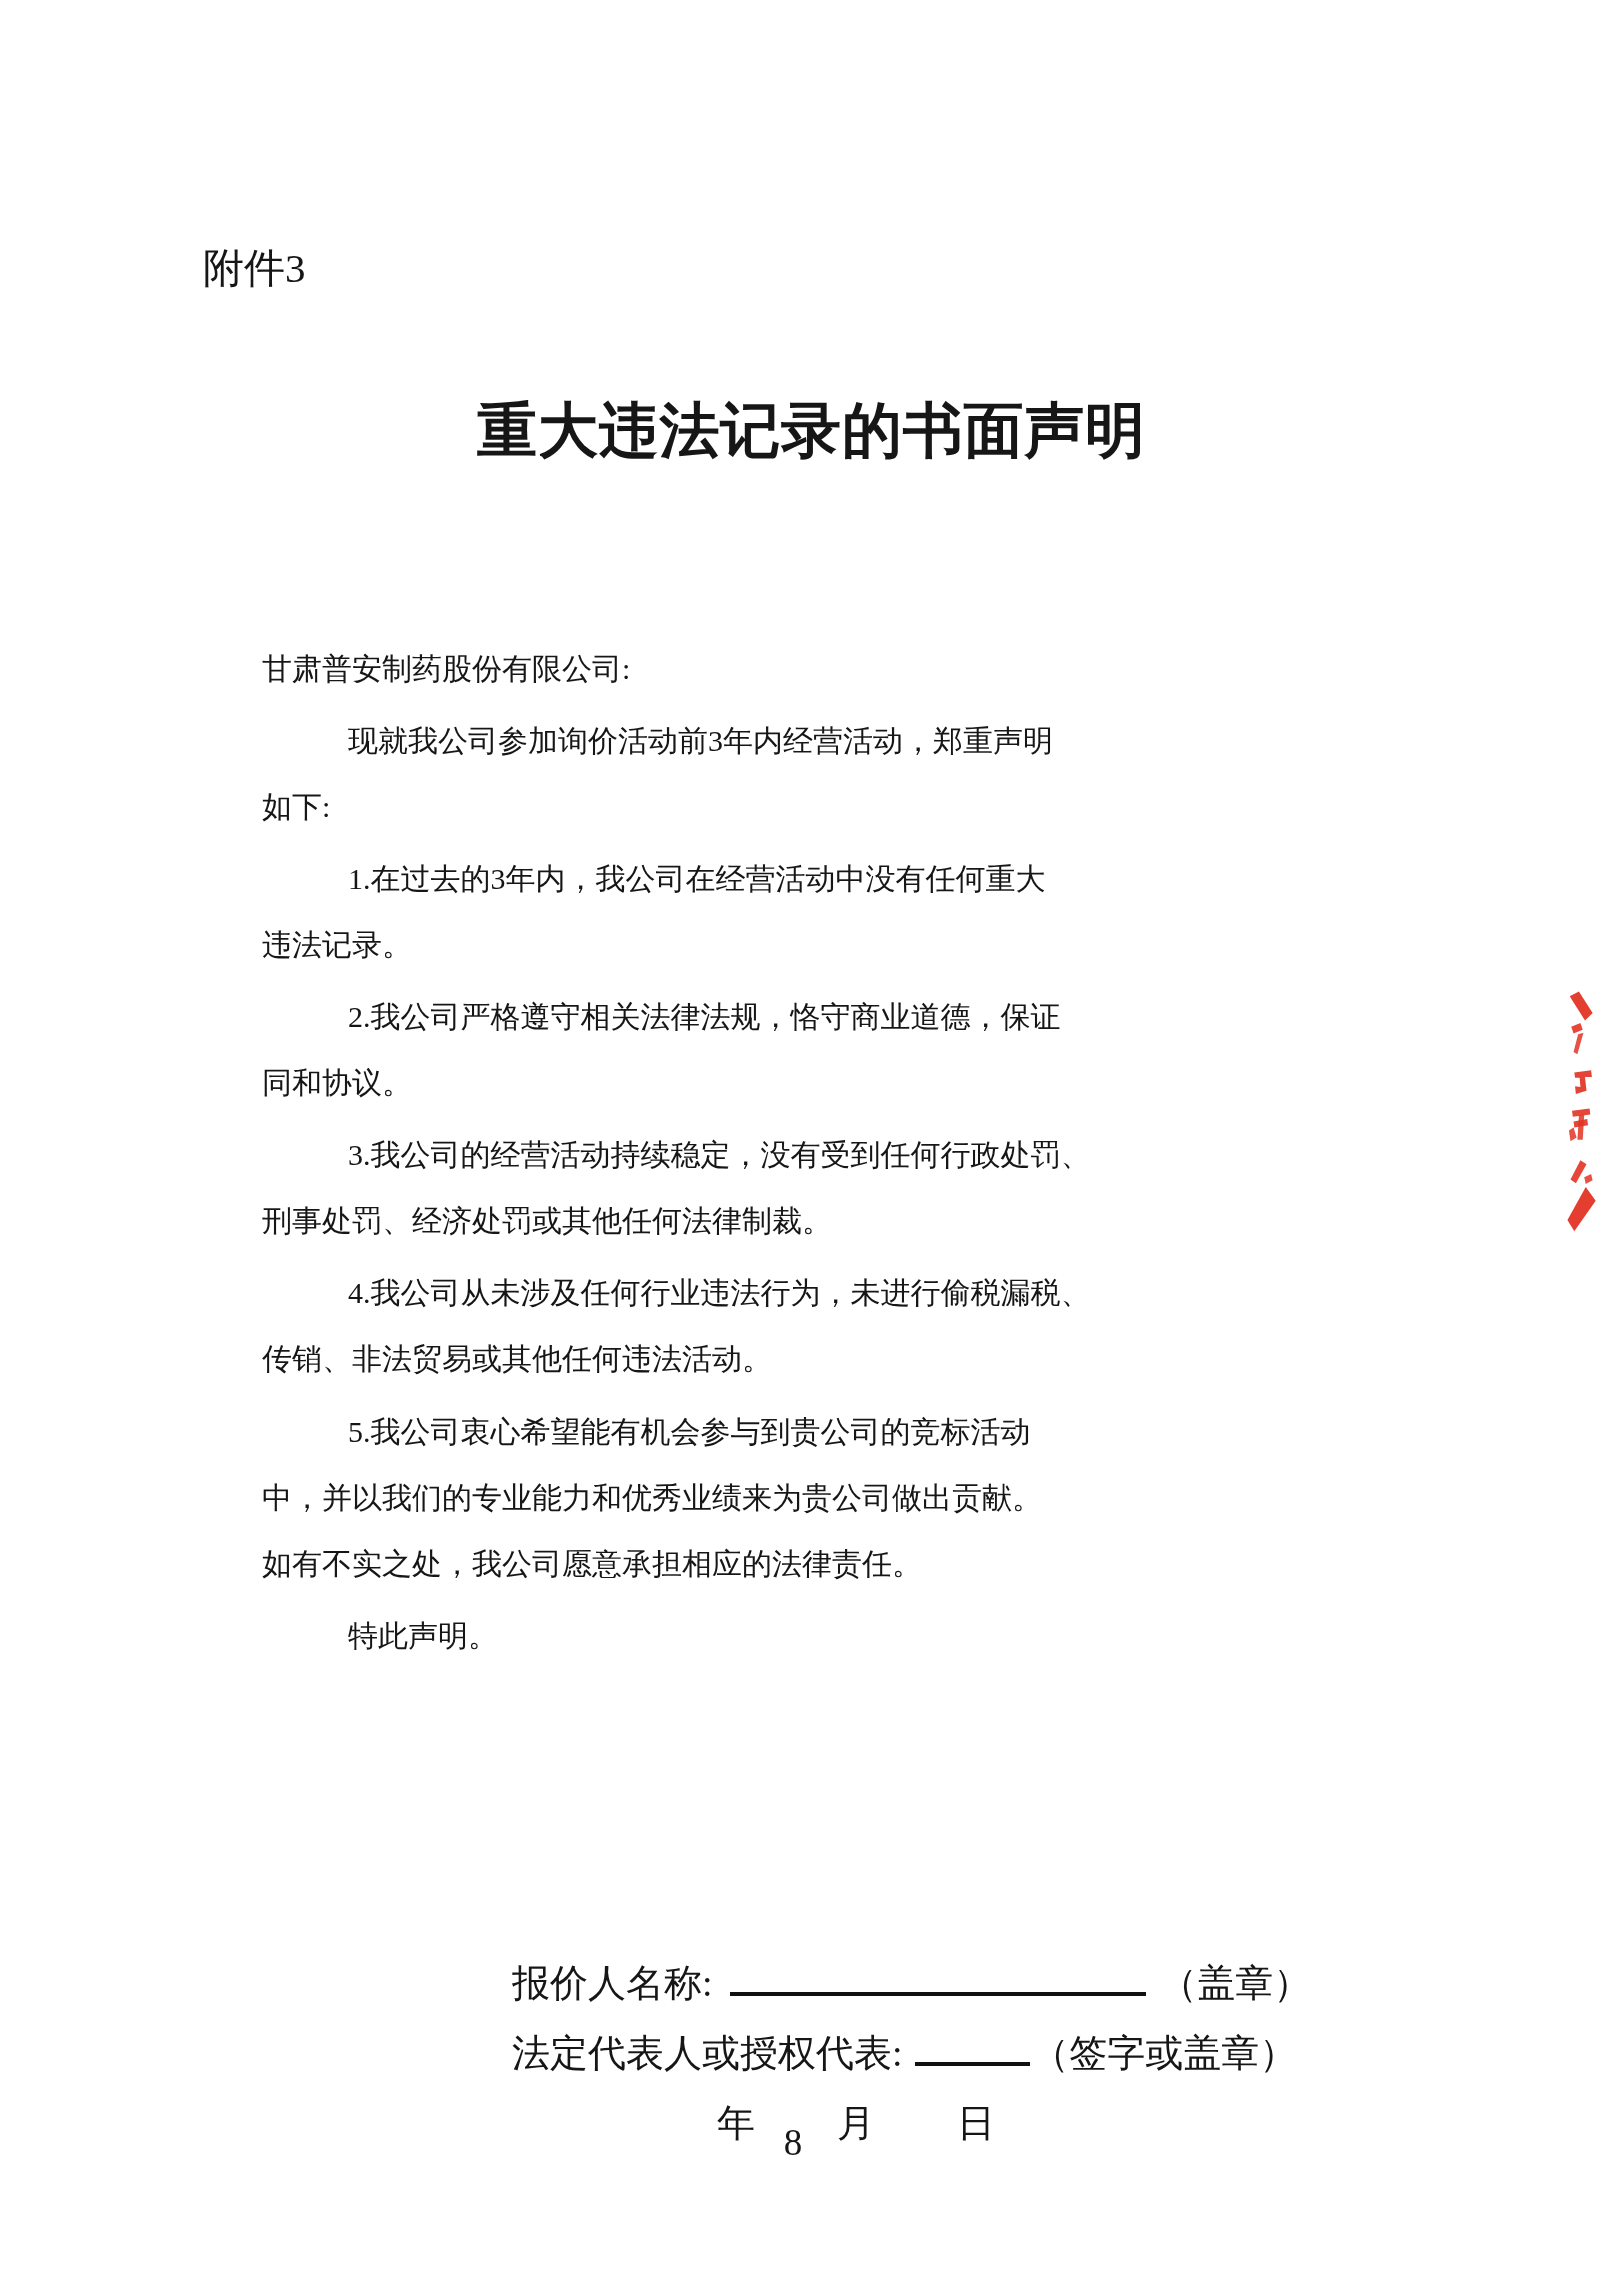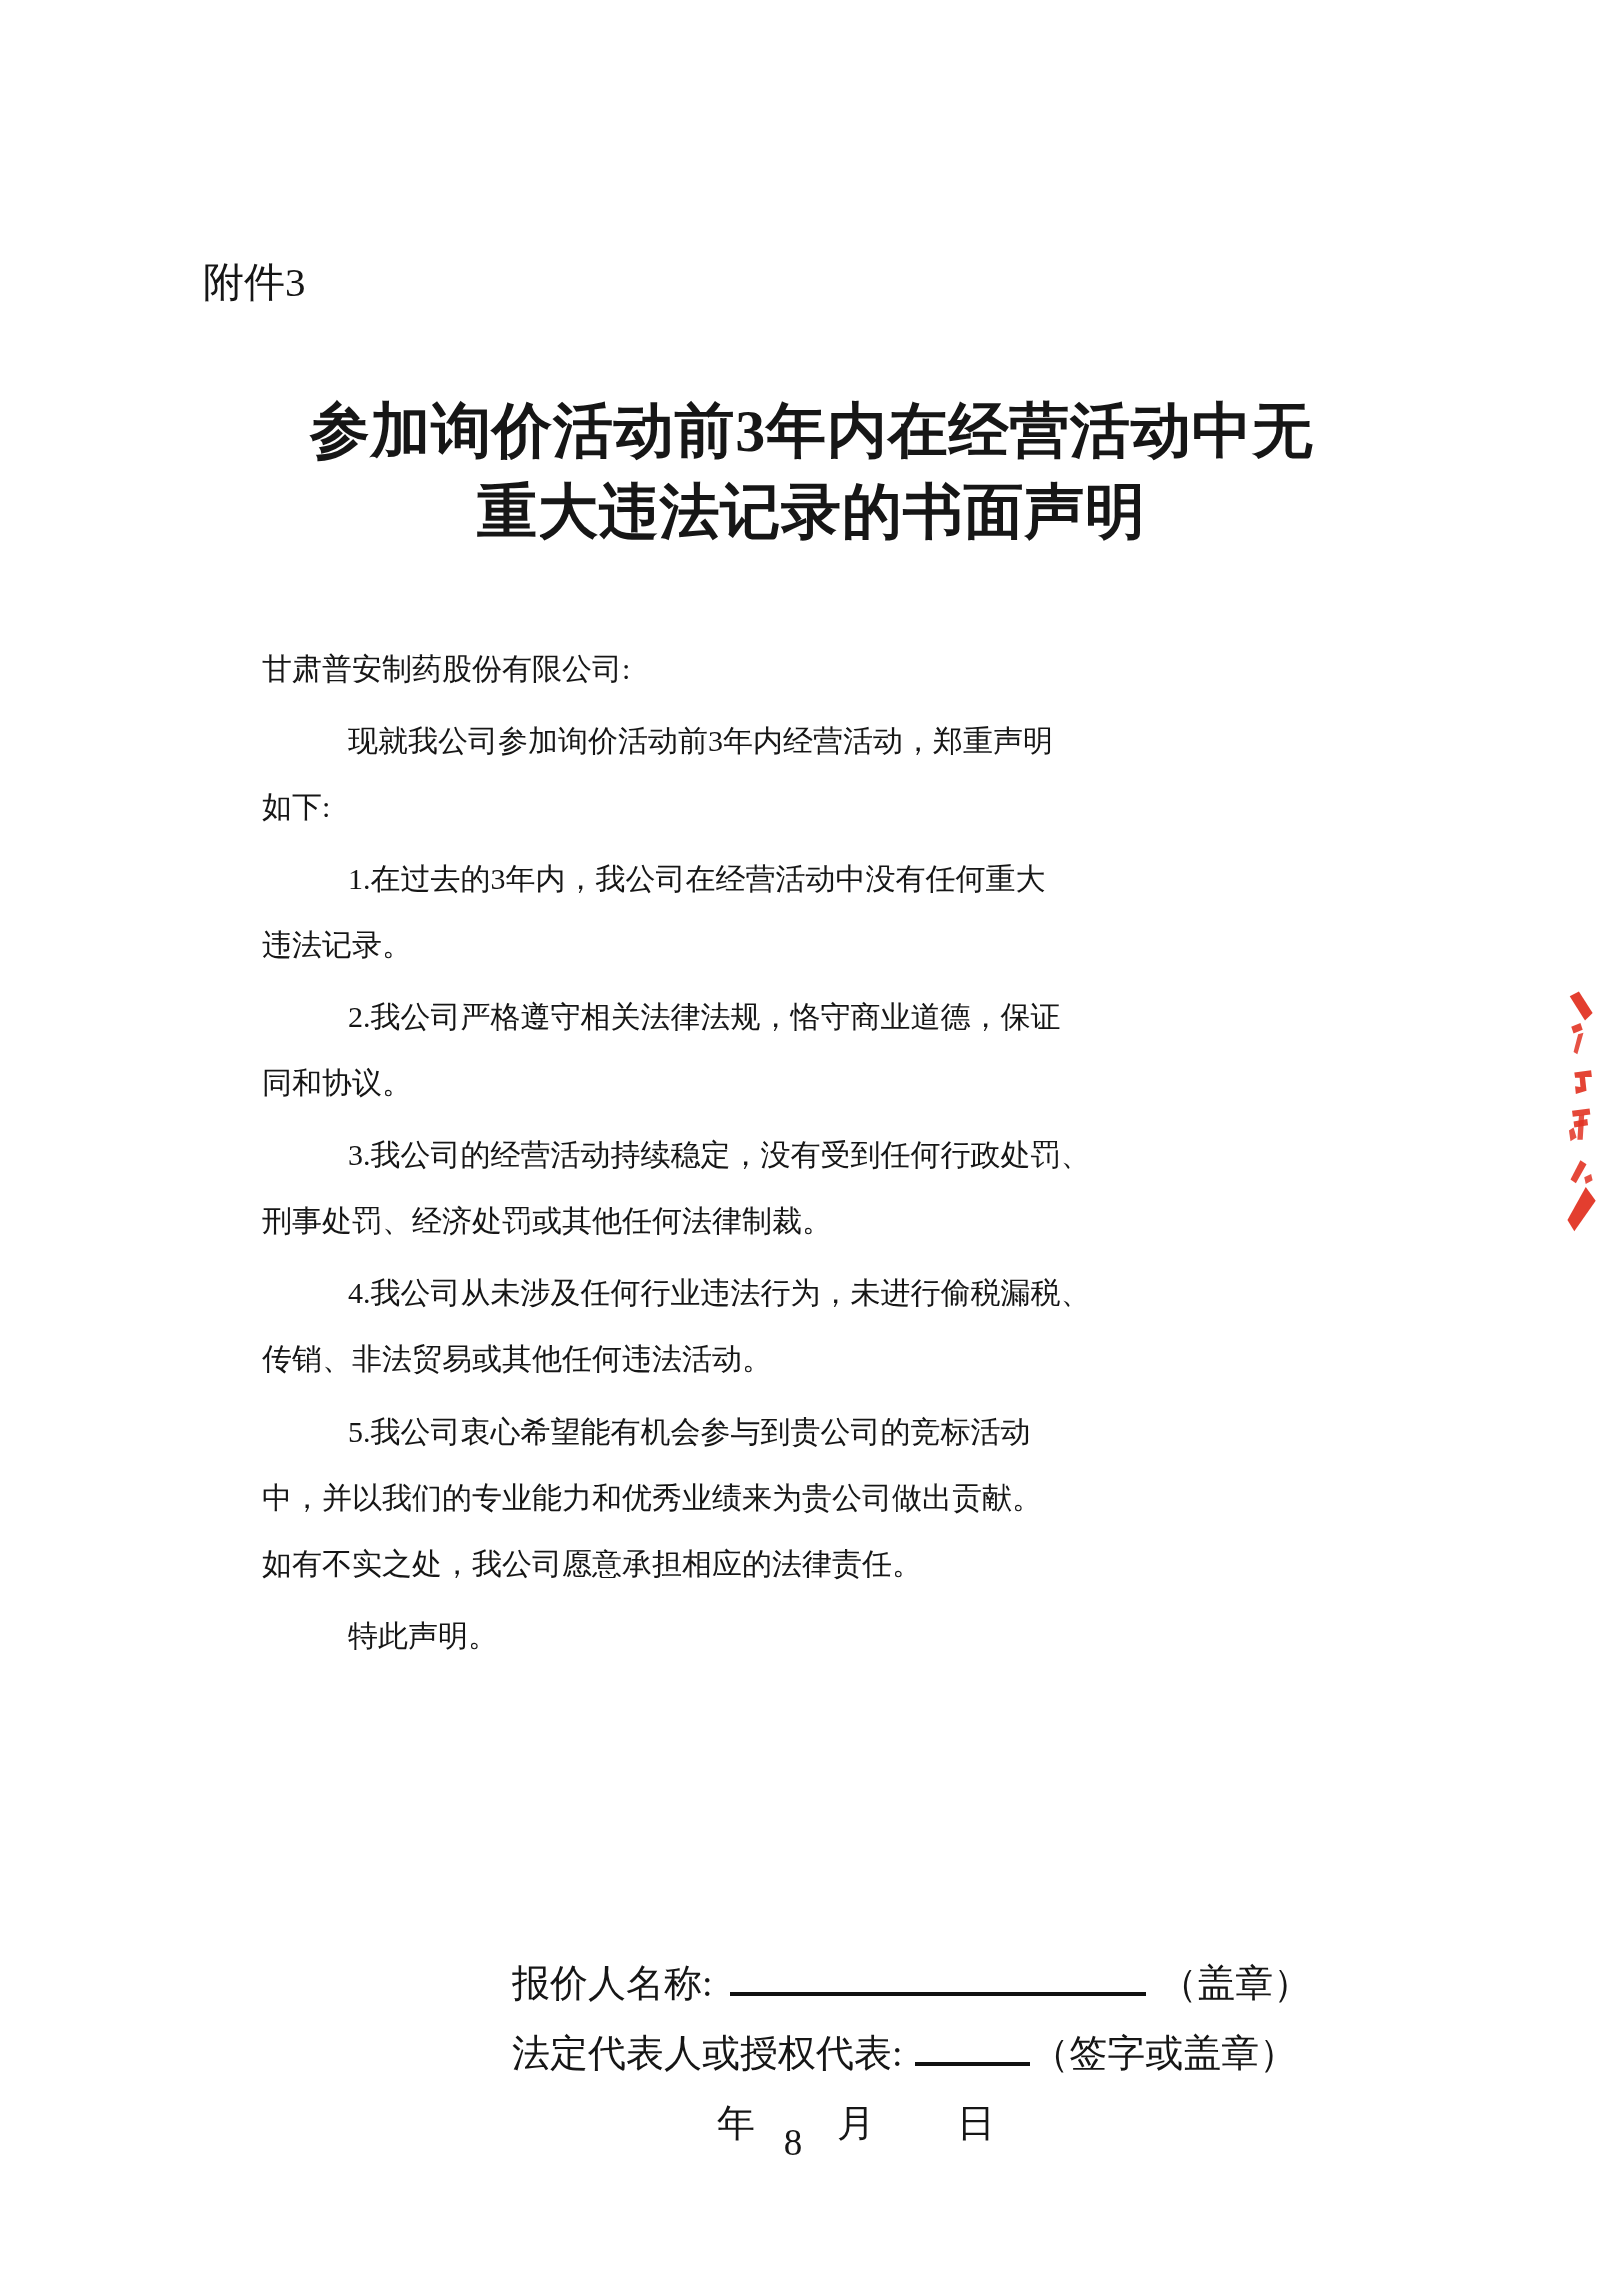--- a/index.html
+++ b/index.html
@@ -12,21 +12,21 @@
     width: 1623px;
     height: 2295px;
     background: #ffffff;
     overflow: hidden;
     font-family: "Liberation Serif", "DejaVu Serif", serif;
     color: #161616;
   }
   .attachment-label {
     position: absolute;
     left: 203px;
-    top: 257px;
+    top: 243px;
     font-size: 41px;
     line-height: 50px;
     white-space: nowrap;
   }
   .doc-title {
     position: absolute;
     left: 0;
     top: 391px;
     width: 100%;
     text-align: center;
@@ -101,21 +101,20 @@
   }
 </style>
 </head>
 <body>
 
 <div class="page">
 
   <div class="attachment-label">附件3</div>
 
   <div class="doc-title">
-    <div>参加询价活动前3年内在经营活动中无</div>
     <div>重大违法记录的书面声明</div>
   </div>
 
   <div class="body-block">
     <div class="bline">甘肃普安制药股份有限公司:</div>
     <div class="bline ind">现就我公司参加询价活动前3年内经营活动，郑重声明</div>
     <div class="bline">如下:</div>
     <div class="bline ind">1.在过去的3年内，我公司在经营活动中没有任何重大</div>
     <div class="bline">违法记录。</div>
     <div class="bline ind">2.我公司严格遵守相关法律法规，恪守商业道德，保证</div>

